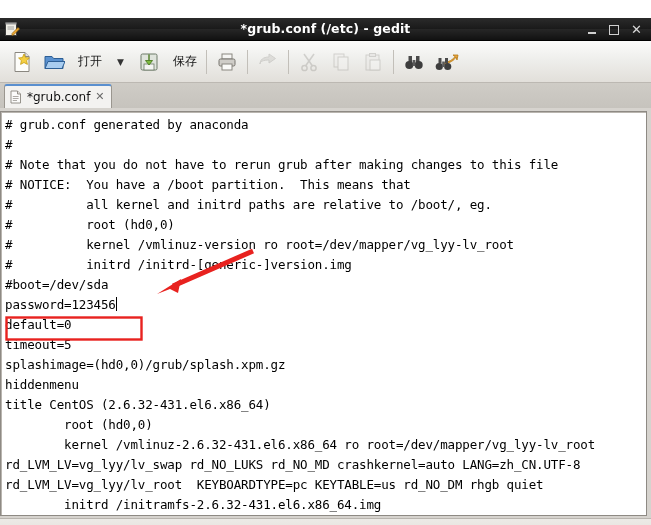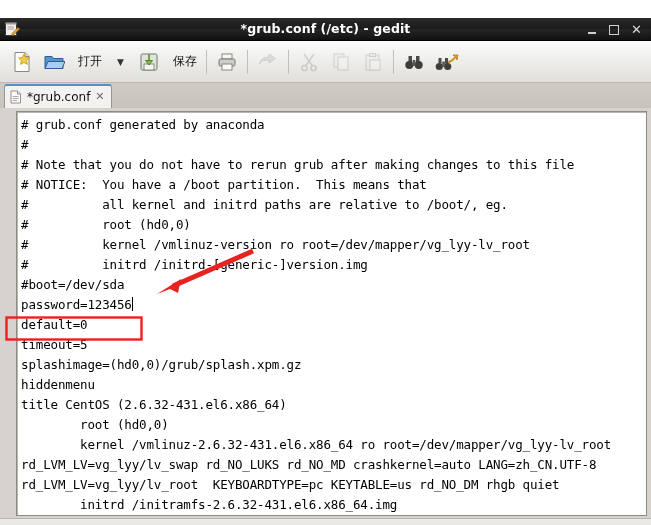--- a/index.html
+++ b/index.html
@@ -154,21 +154,21 @@
   .tab-close {
     font-size: 11px; color: #6a6a6a;
     font-weight: bold;
     line-height: 10px;
   }
 
   
   .editor-wrap {
     flex: 1 1 auto;
     background: #d6d3ce;
-    padding: 3px 4px 2px 16px;
+    padding: 3px 4px 2px 0;
     box-sizing: border-box;
     display: flex;
   }
   .editor {
     flex: 1 1 auto;
     background: #ffffff;
     border: 1px solid #8e8a84;
     box-shadow: inset 1px 1px 0 #b9b5af;
     position: relative;
     overflow: hidden;

